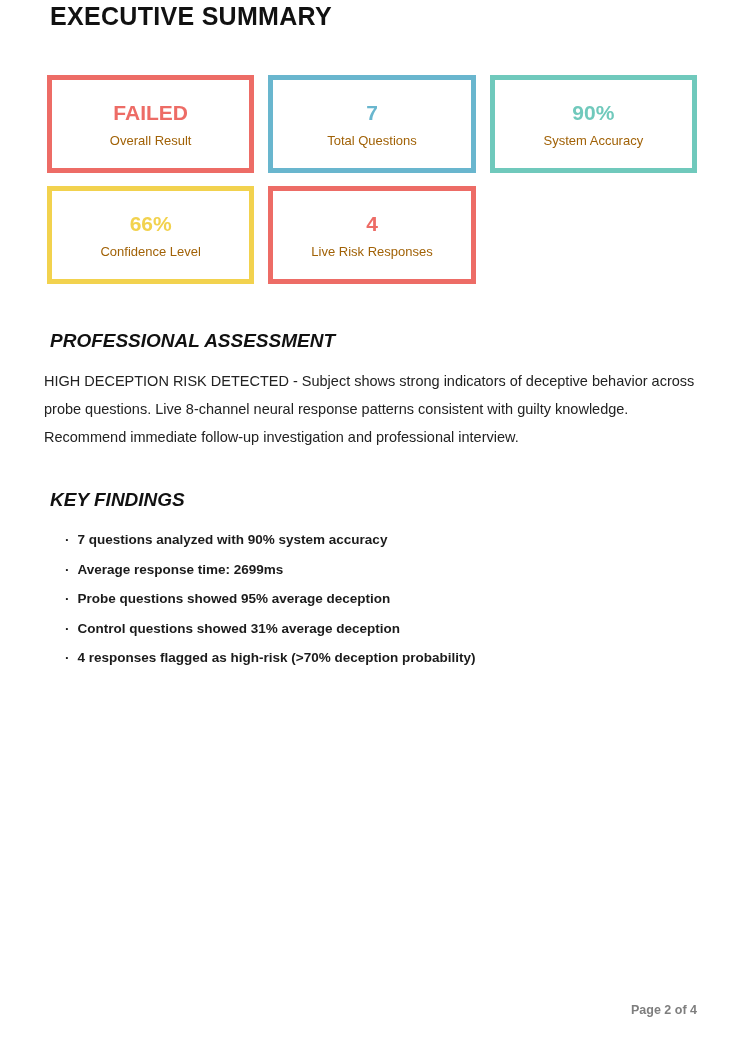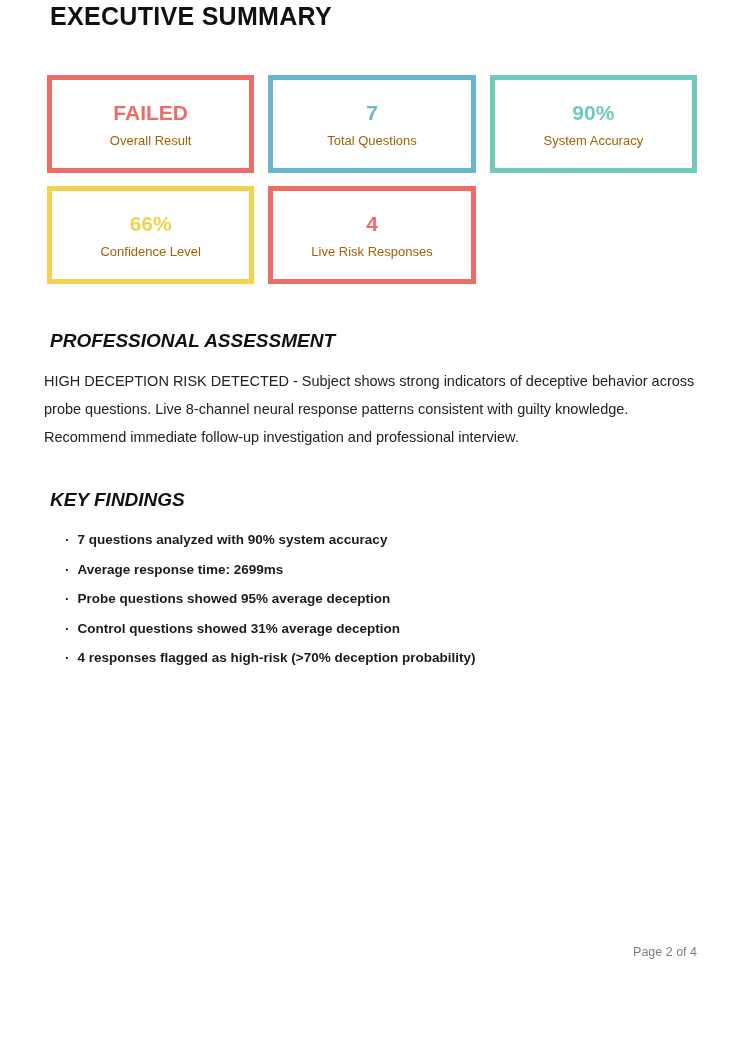--- a/index.html
+++ b/index.html
@@ -86,25 +86,25 @@
     align-items: baseline;
   }
   .bullet {
     font-weight: bold;
     margin-right: 8px;
     font-size: 13.5px;
   }
 
   .page-footer {
     position: absolute;
-    top: 943px;
+    top: 1001px;
     right: 46px;
     font-size: 12.5px;
     color: #7e7e7e;
-    font-weight: normal;
+    font-weight: bold;
   }
 </style>
 </head>
 <body>
 
 <div class="page">
 
   <h1 class="page-title">EXECUTIVE SUMMARY</h1>
 
   <div class="cards-grid">

